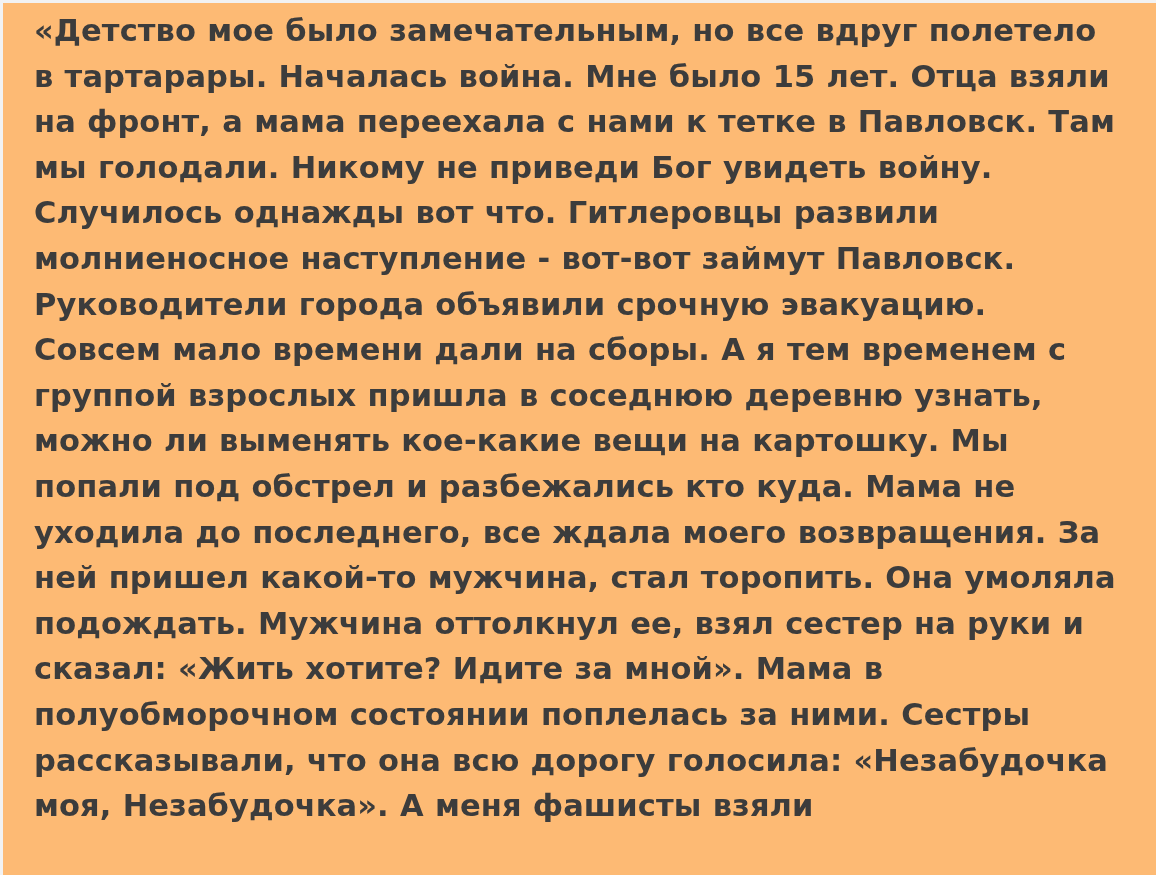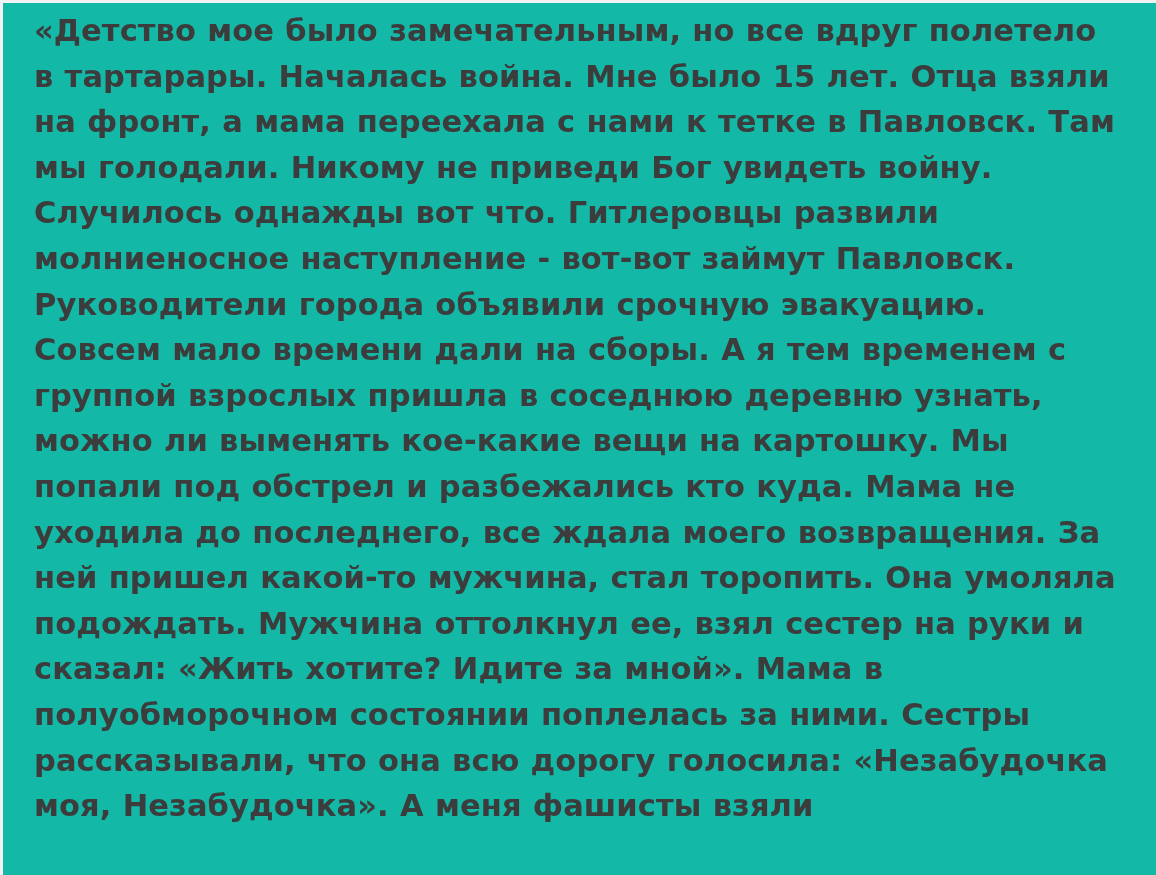--- a/index.html
+++ b/index.html
@@ -11,21 +11,21 @@
     width: 1156px;
     height: 875px;
     background: #ffffff;
     font-family: "DejaVu Sans", sans-serif;
     overflow: hidden;
   }
   .page {
     position: relative;
     width: 1156px;
     height: 875px;
-    background: #14b8a6;
+    background: #fdba74;
     box-sizing: border-box;
     padding-left: 20px;
   }
   
   .edge-top {
     position: absolute;
     top: 0;
     left: 0;
     width: 1156px;
     height: 3px;

